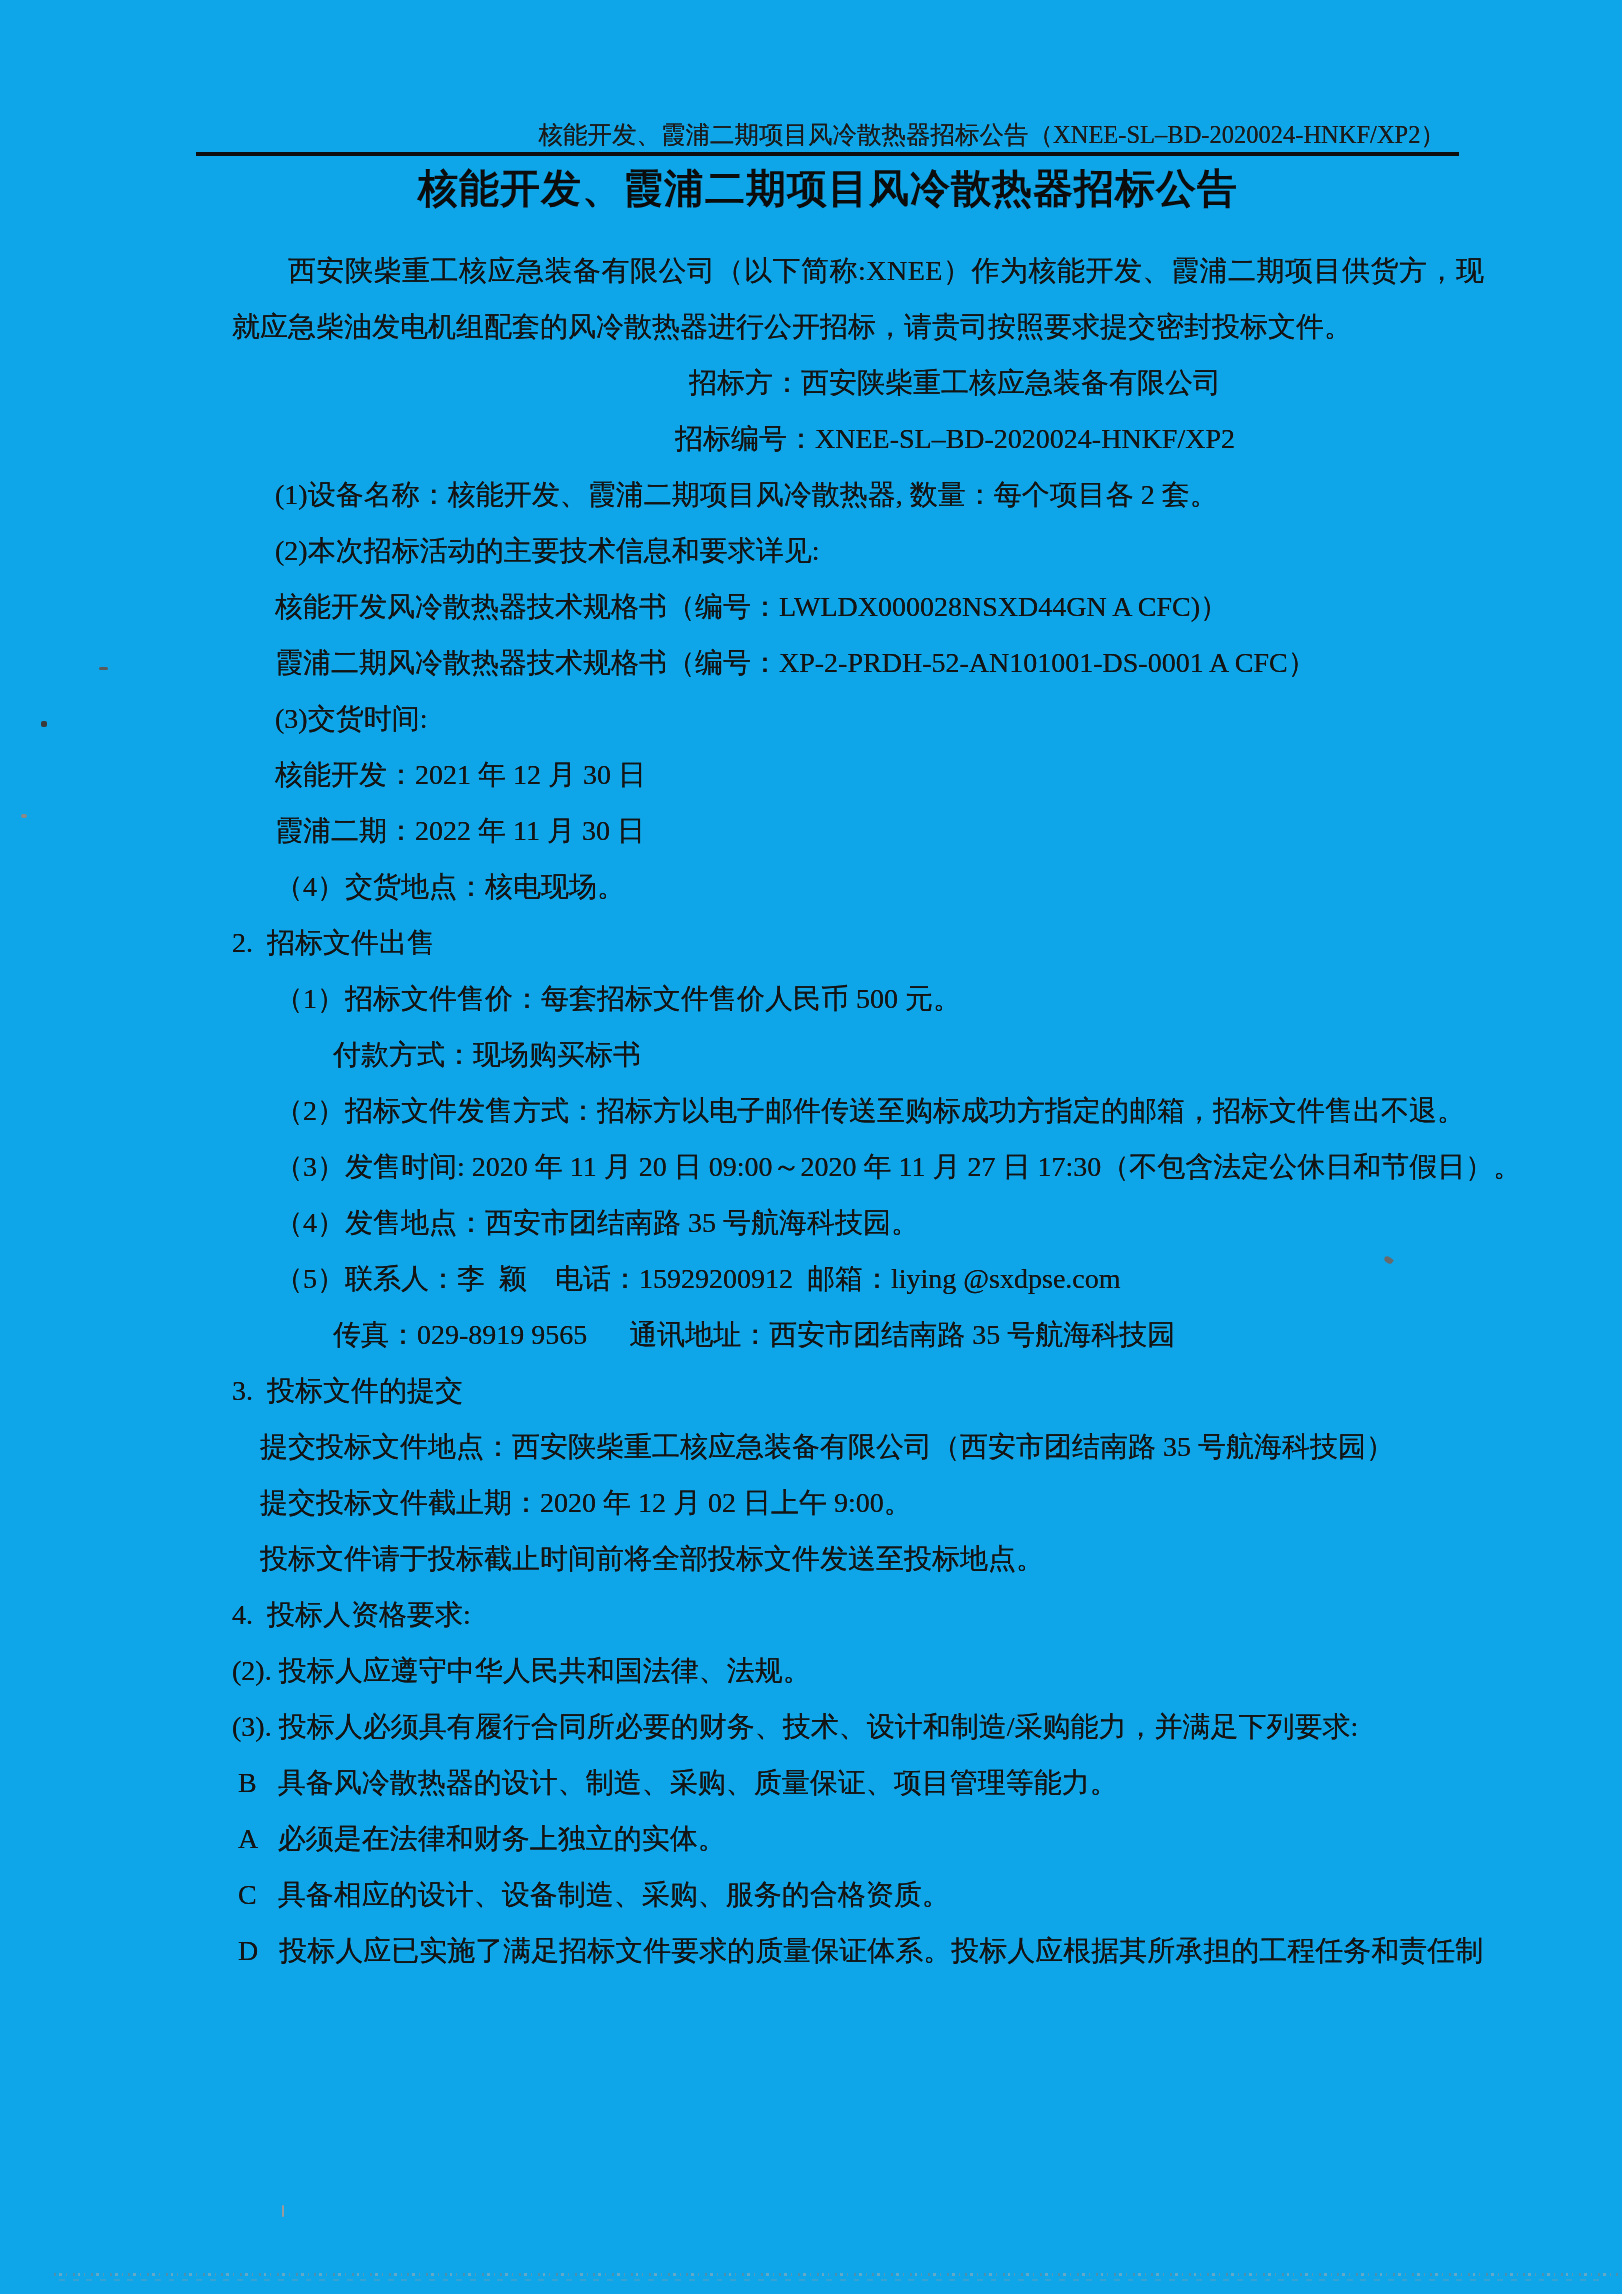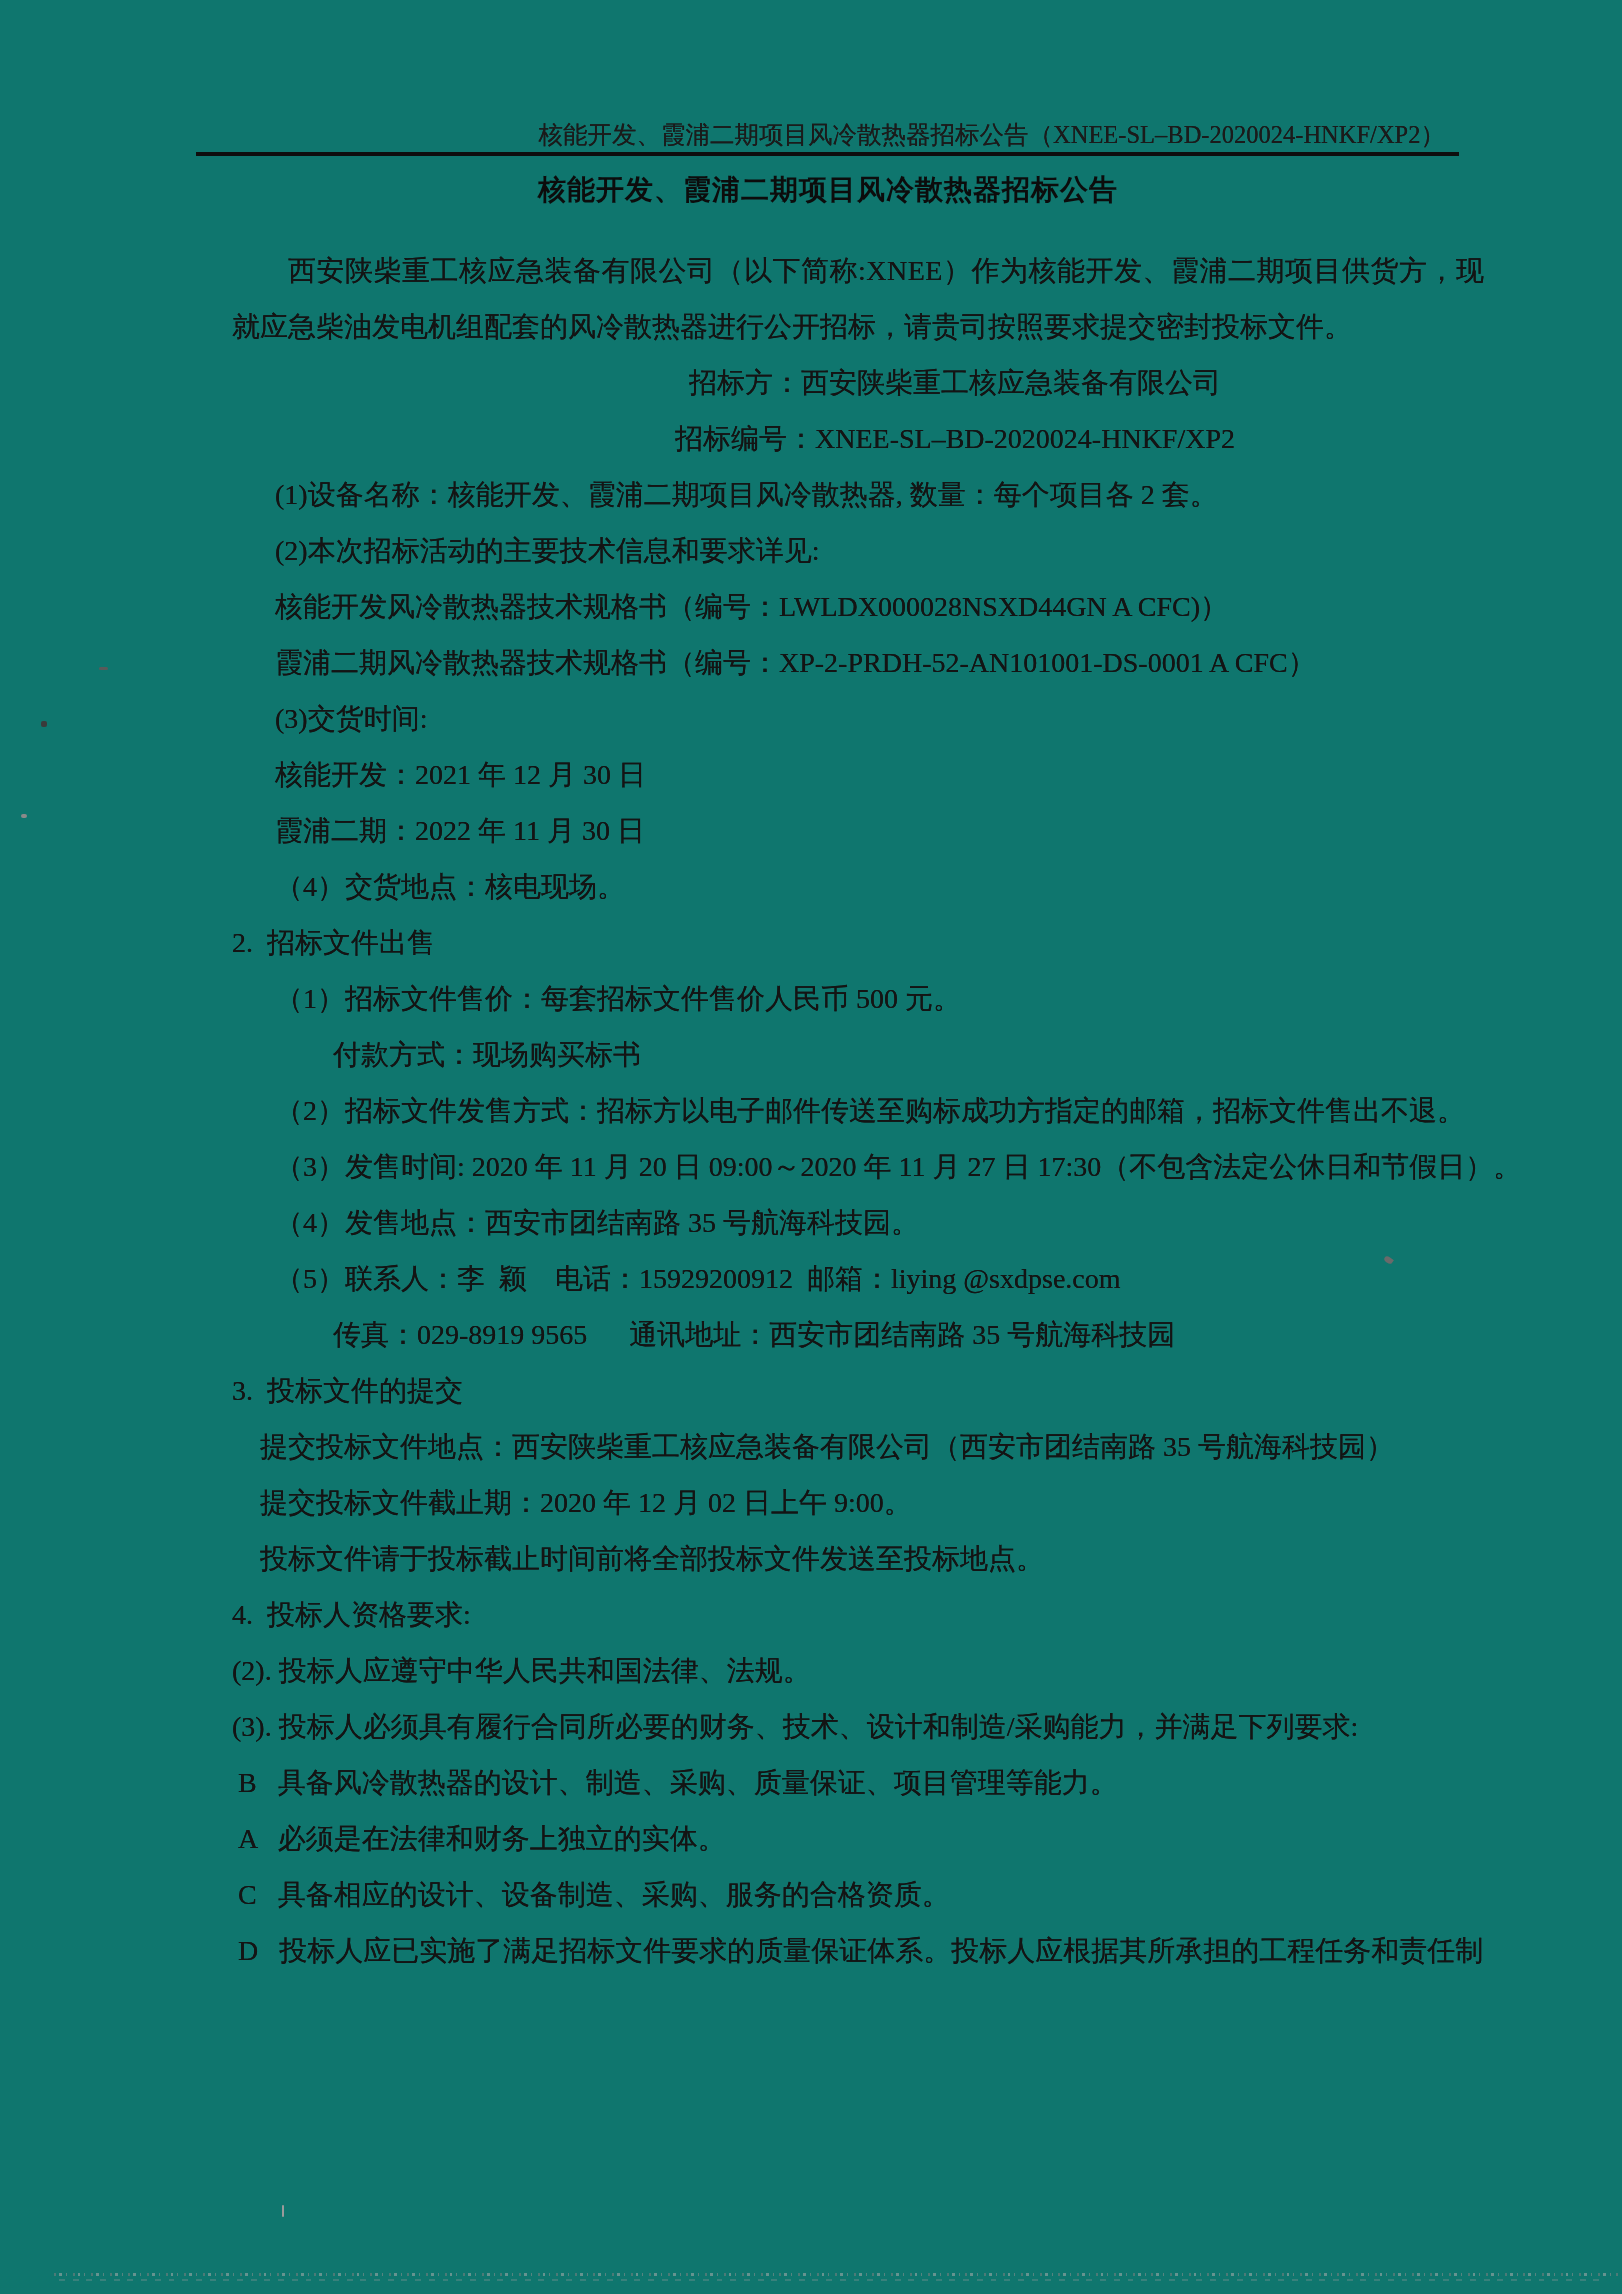--- a/index.html
+++ b/index.html
@@ -1,20 +1,20 @@
 <!DOCTYPE html>
 <html><head>
 <meta charset="utf-8">
 <style>
   html,body{margin:0;padding:0;background:#e8e8e8;}
   .page{
     position:relative;
     width:1622px;
     height:2295px;
-    background:#0f766e;
+    background:#0ea5e9;
     overflow:hidden;
     font-family:"Liberation Serif","DejaVu Serif",serif;
     color:#141414;
   }
   
   .page-header{
     position:absolute;
     top:120px;
     right:177px;
     font-size:24.5px;
@@ -26,25 +26,25 @@
   .header-rule{
     position:absolute;
     top:152px;
     left:196px;
     width:1263px;
     height:3.9px;
     background:#0e0e0e;
   }
   .doc-title{
     position:absolute;
-    top:171px;
+    top:161px;
     left:196px;
     width:1264px;
     text-align:center;
-    font-size:28px;
+    font-size:40px;
     font-weight:700;
     letter-spacing:1px;
     white-space:pre;
     font-family:"Liberation Sans","DejaVu Sans",sans-serif;
     color:#0c0c0c;
   }
   .doc-body{
     position:absolute;
     top:243px;
     left:0;

